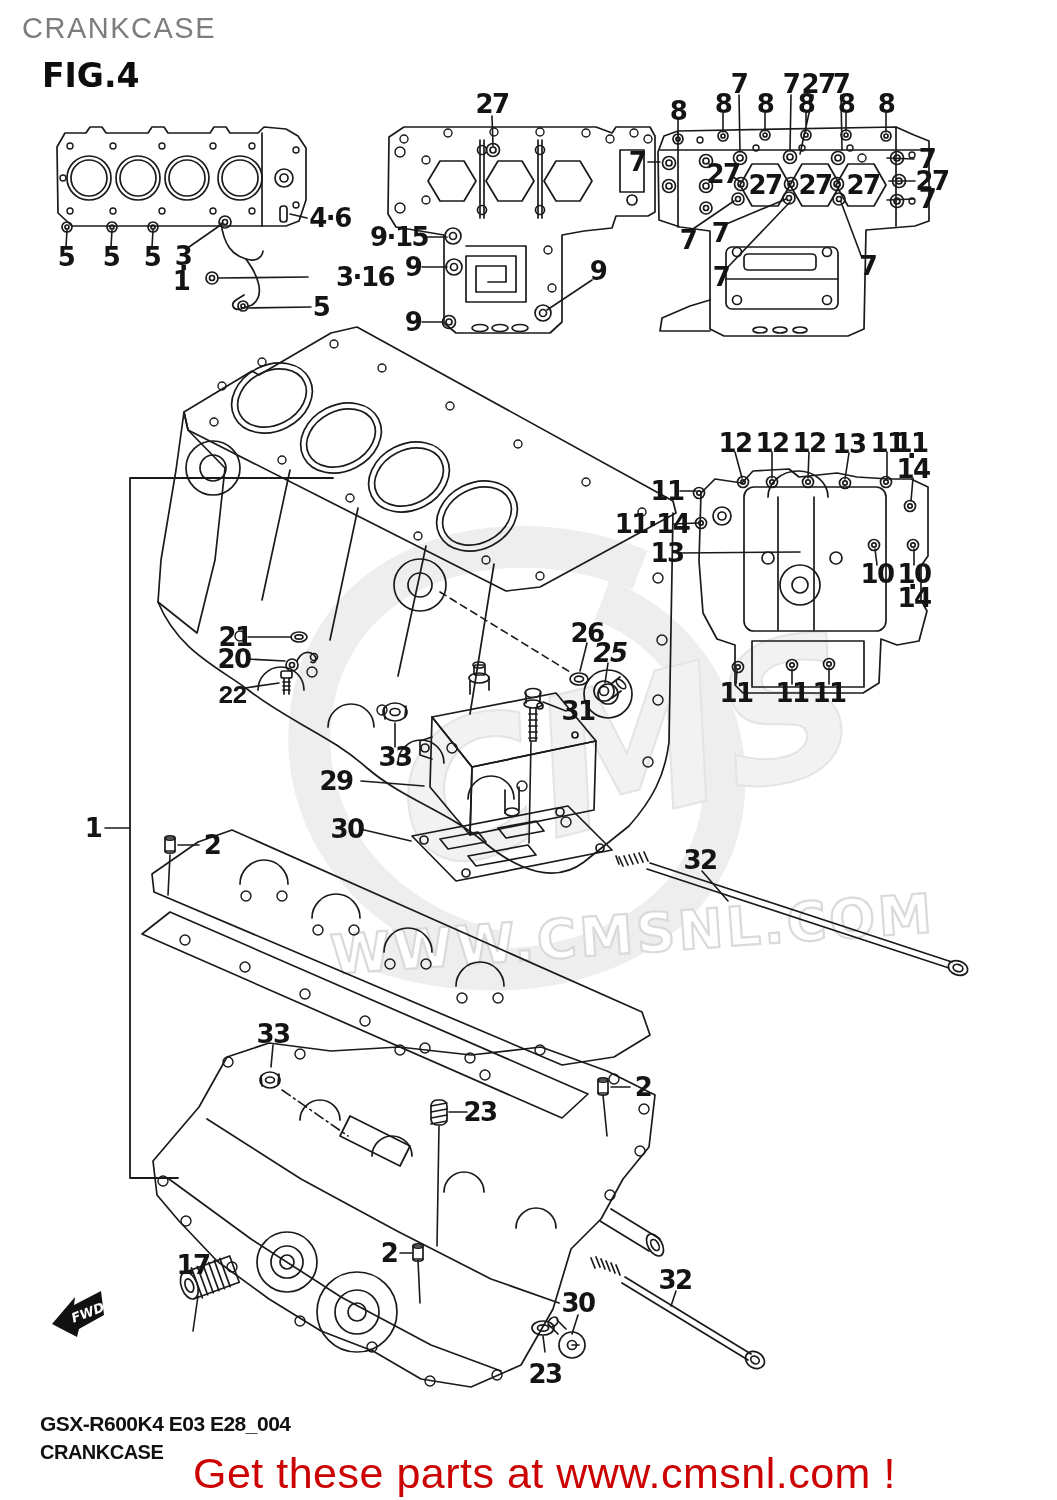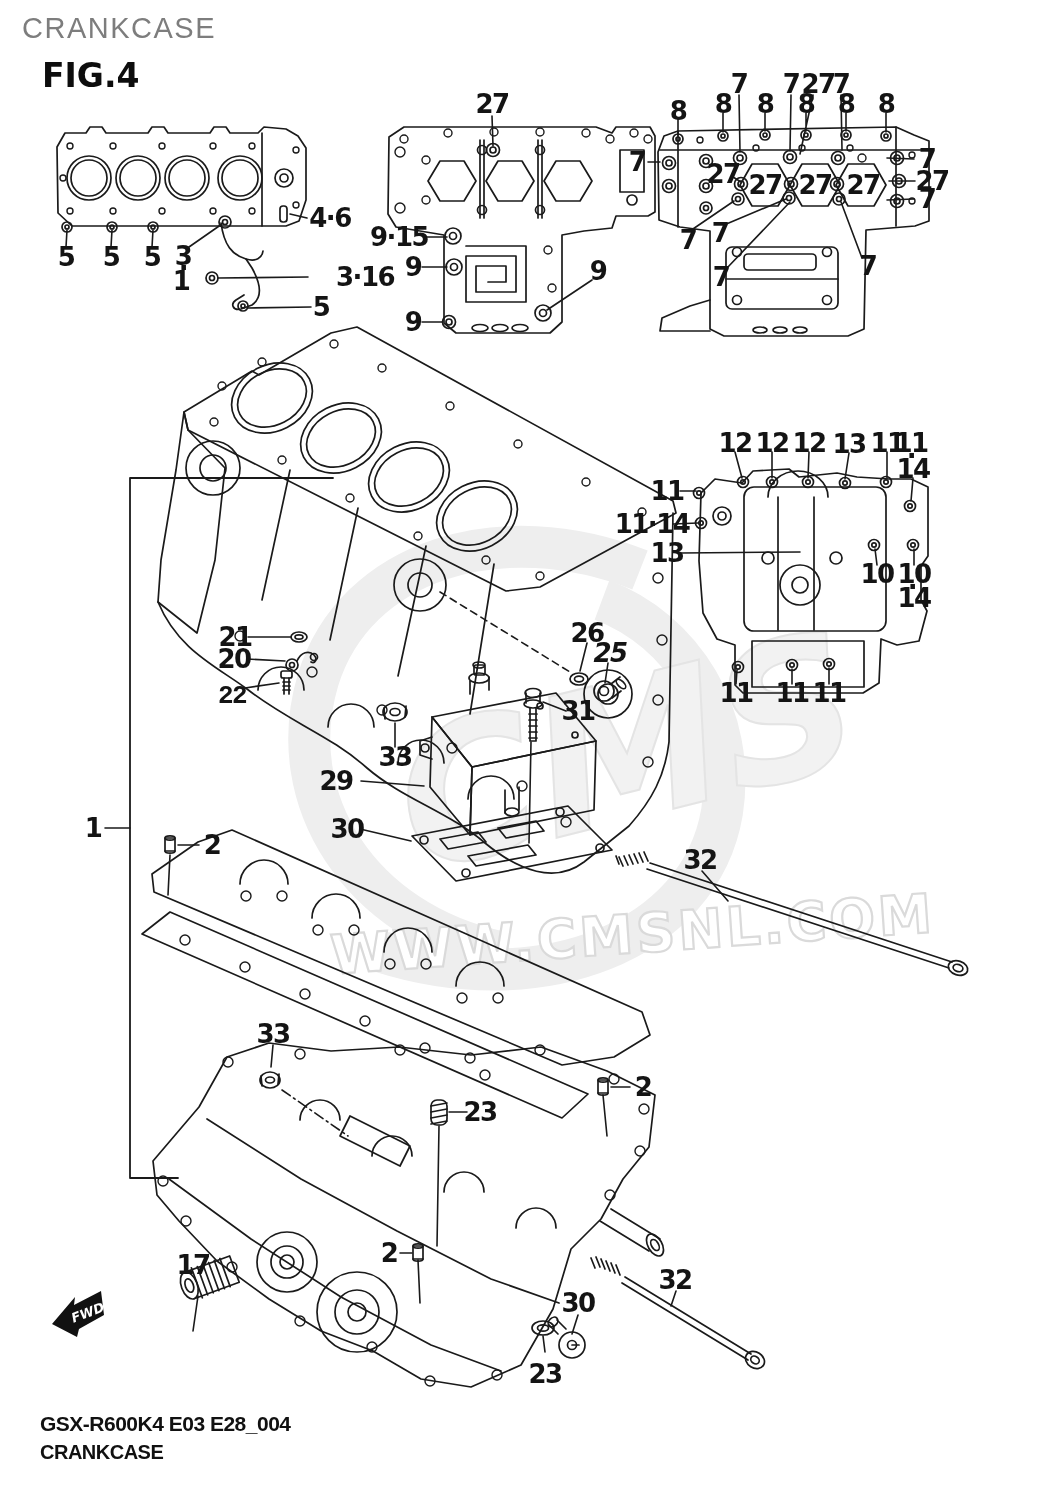--- a/index.html
+++ b/index.html
@@ -563,13 +563,14 @@
       <div class="cl" style="left: 480px; top: 1112px;">23</div>
       <div class="cl" style="left: 389px; top: 1253px;">2</div>
       <div class="cl" style="left: 193px; top: 1265px;">17</div>
       <div class="cl" style="left: 578px; top: 1303px;">30</div>
       <div class="cl" style="left: 545px; top: 1374px; text-align: center;">23</div>
       <div class="cl" style="left: 675px; top: 1280px;">32</div>
     </div>
 
   <div class="ftr-code">GSX-R600K4 E03 E28_004</div>
   <div class="ftr-name">CRANKCASE</div>
+  <div class="ftr-promo">Get these parts at www.cmsnl.com !</div>
 </div>
 
 </body></html>

